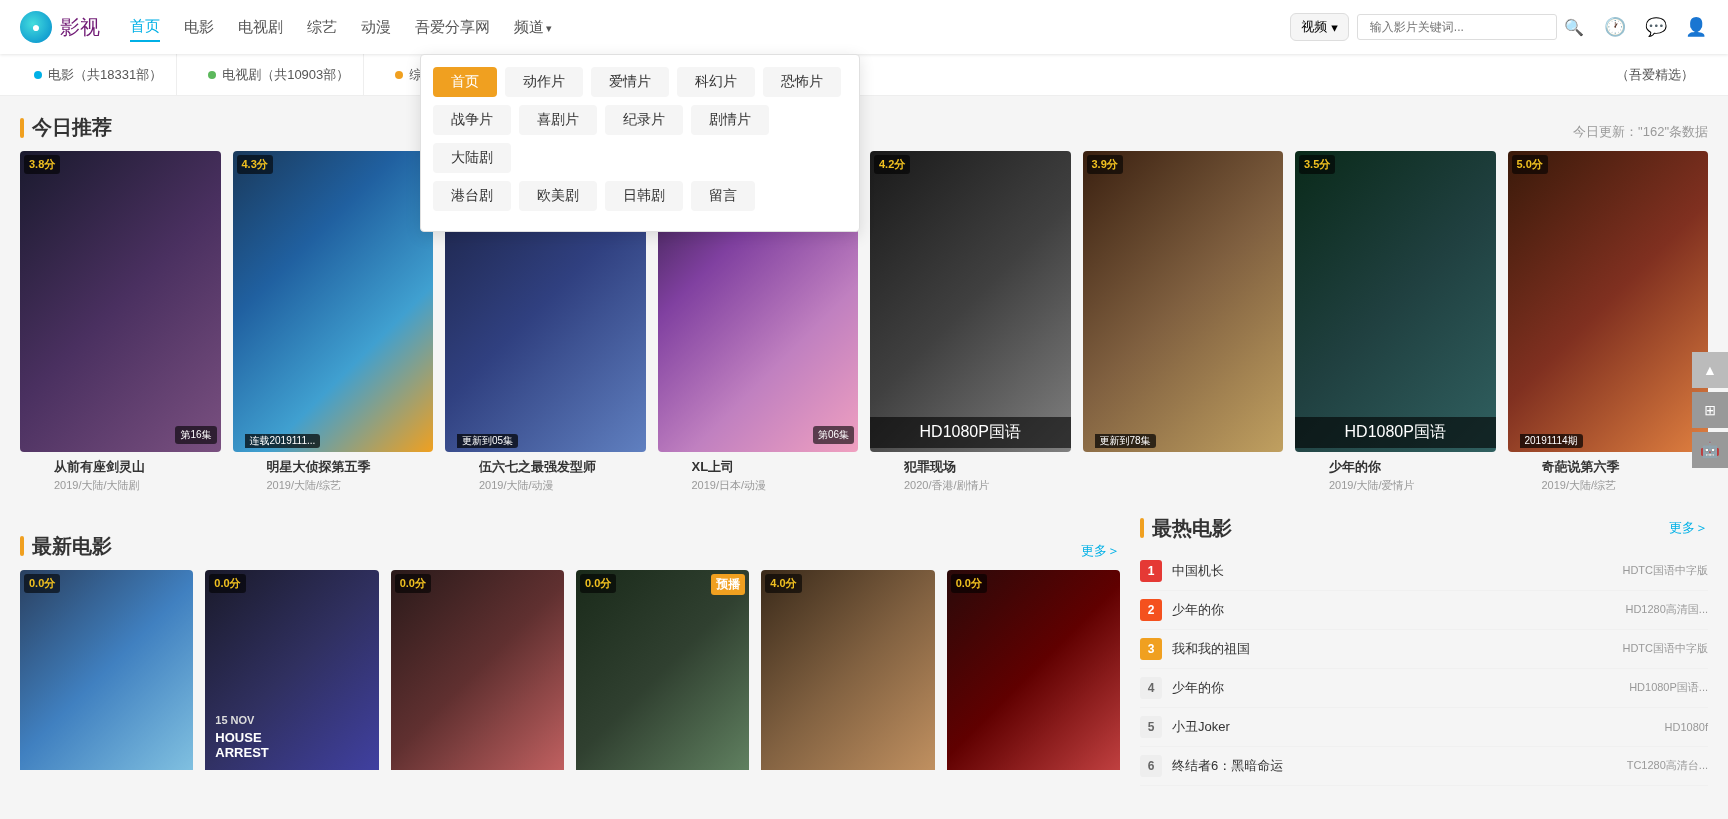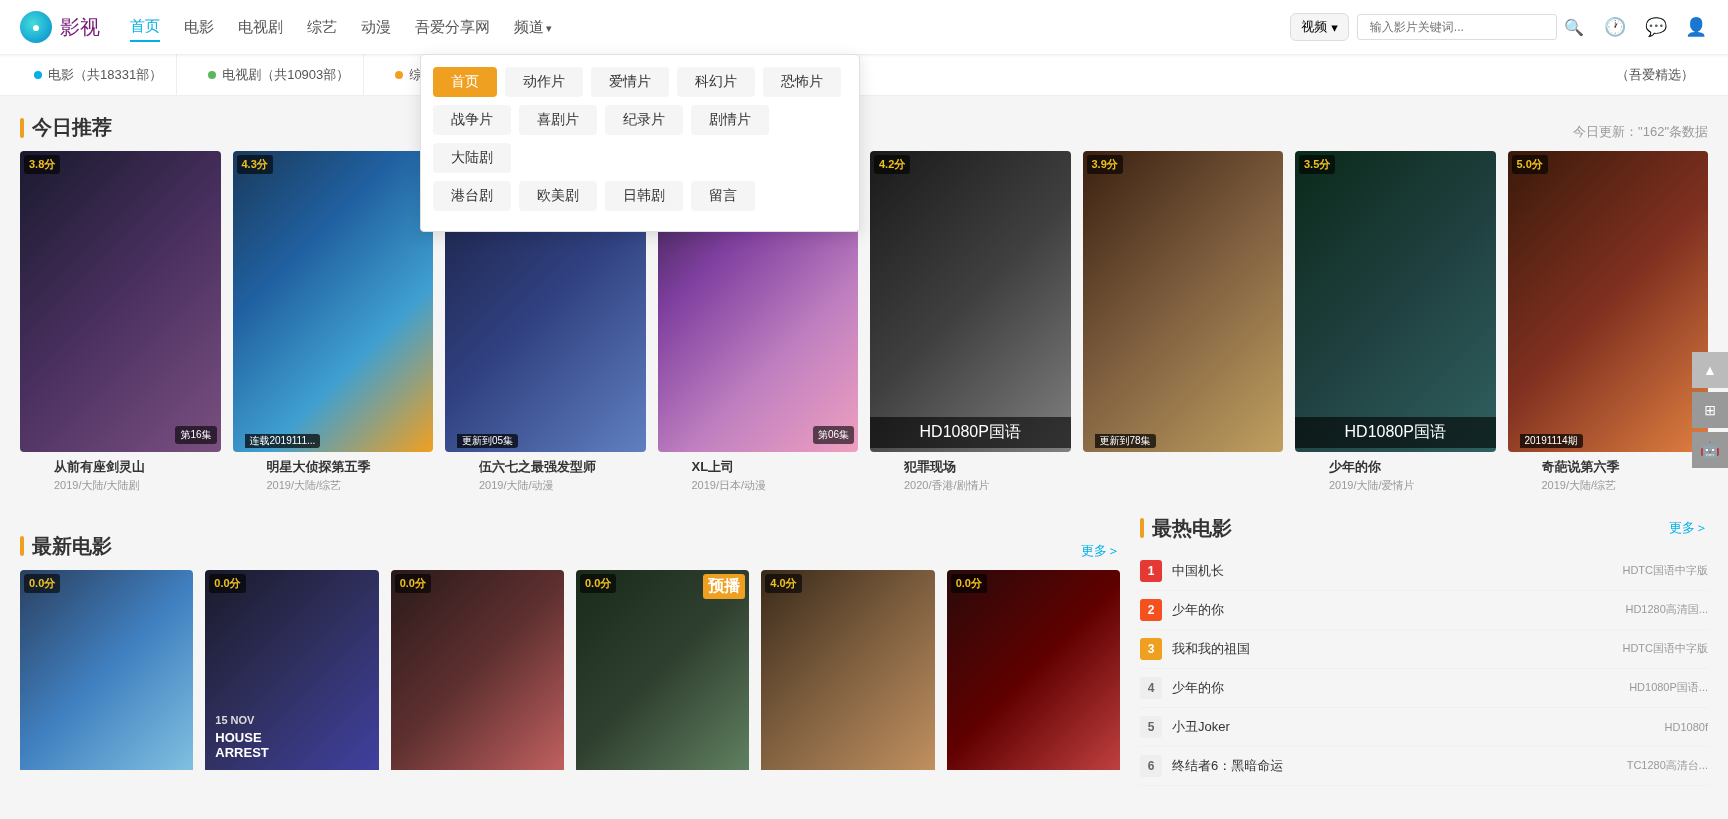--- a/index.html
+++ b/index.html
@@ -308,21 +308,21 @@
       flex: 0 0 calc((100% - 60px) / 6);
       cursor: pointer;
       position: relative;
     }
     .preview-badge {
       position: absolute;
       top: 4px;
       right: 4px;
       background: #f0a020;
       color: #fff;
-      font-size: 16px;
+      font-size: 12px;
       padding: 2px 5px;
       border-radius: 3px;
       font-weight: bold;
     }
 
     
     .hot-movies-header {
       display: flex;
       align-items: center;
       justify-content: space-between;

